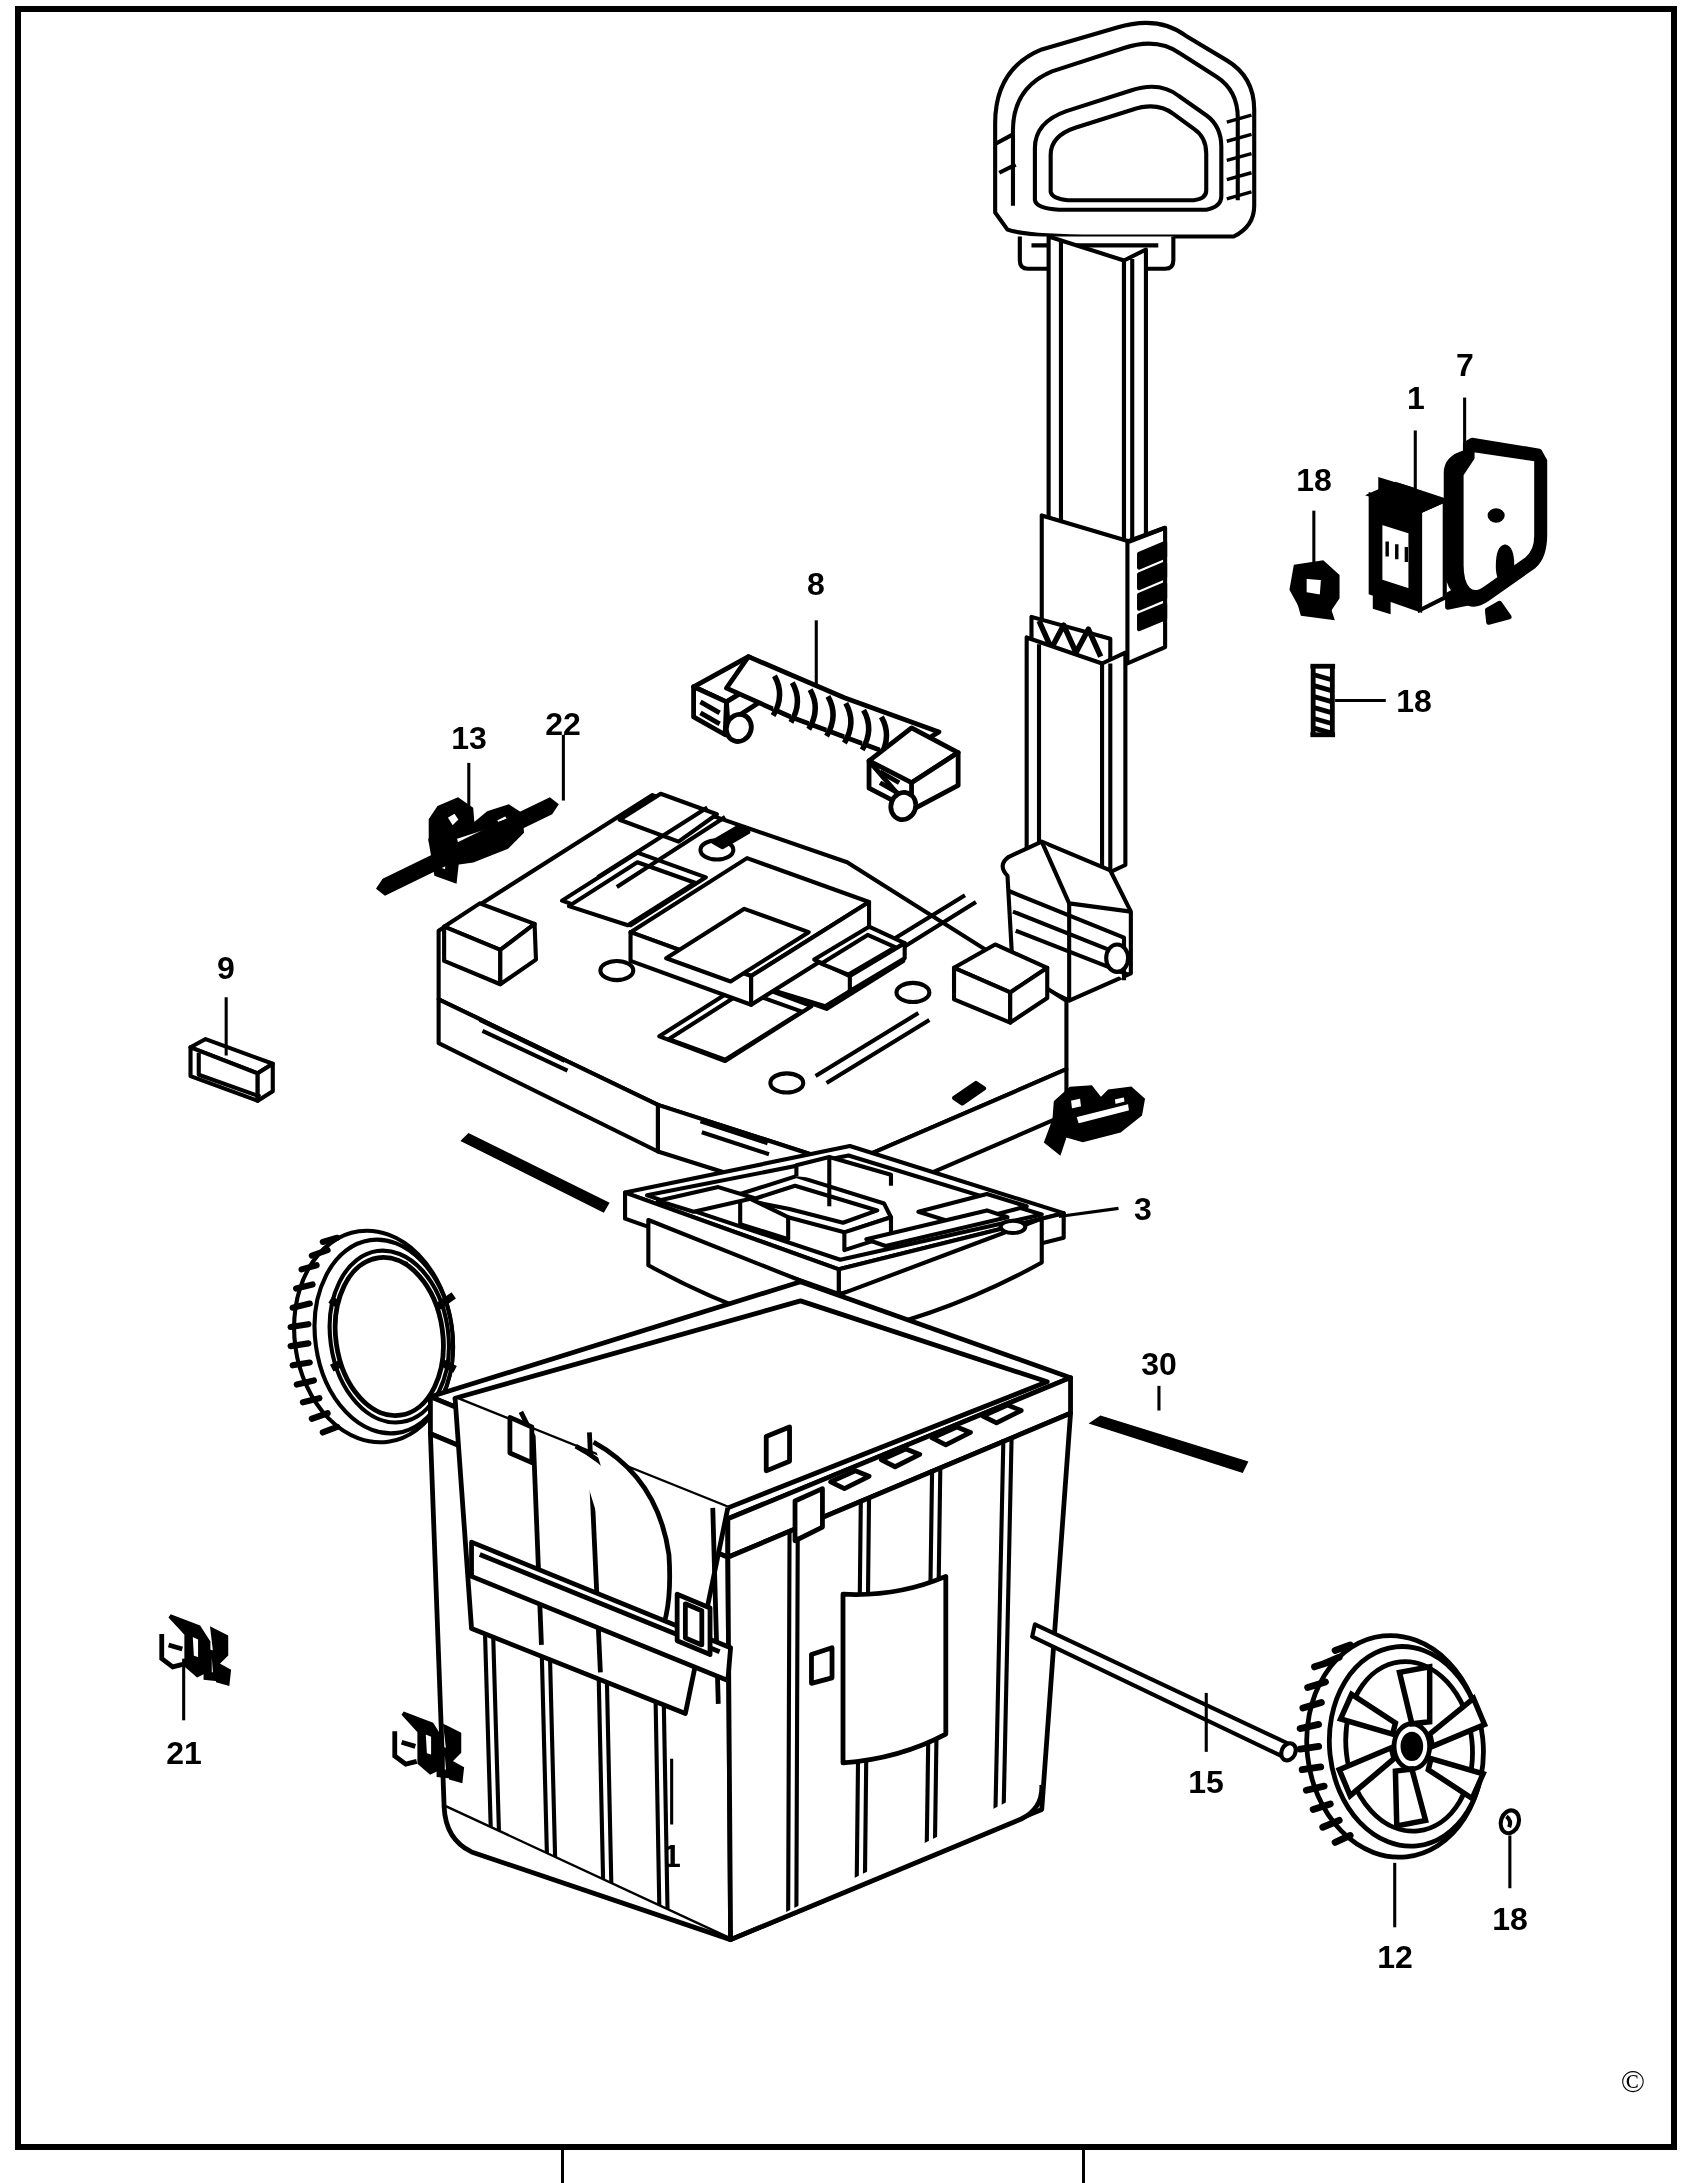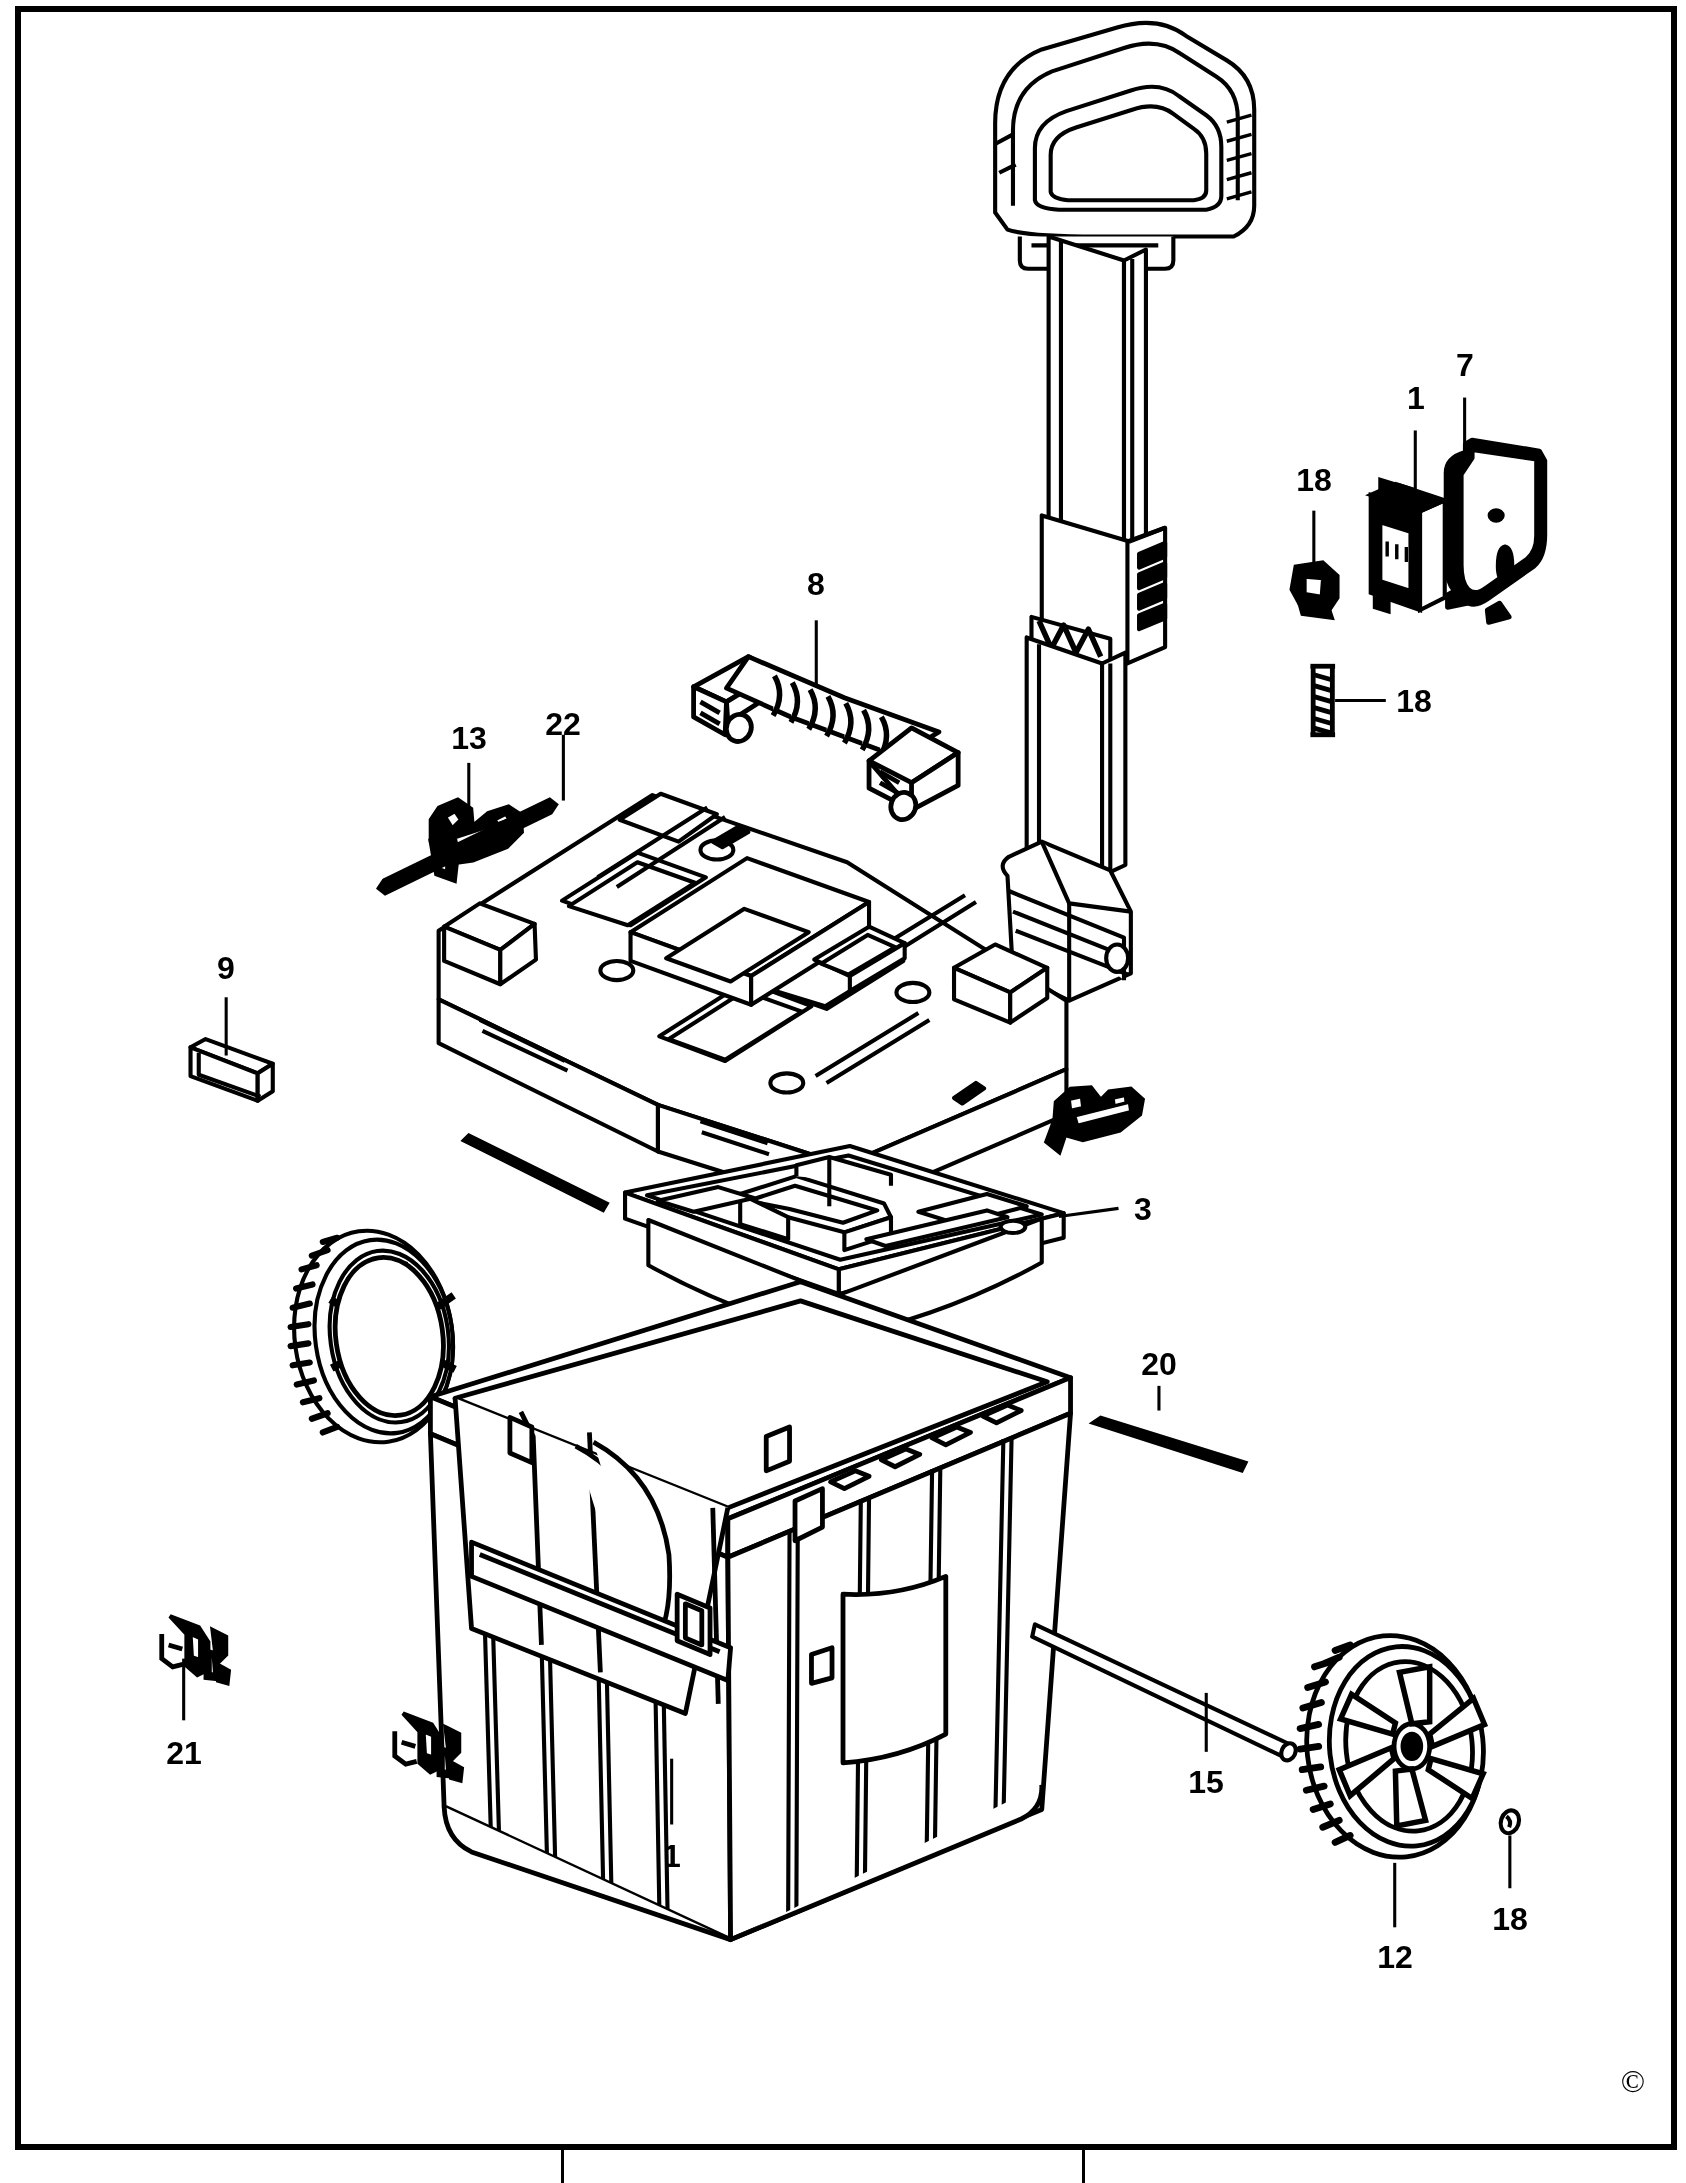--- a/index.html
+++ b/index.html
@@ -491,21 +491,21 @@
 
   <div class="callout" style="left:1465px;top:365px;">7</div>
   <div class="callout" style="left:1416px;top:398px;">1</div>
   <div class="callout" style="left:1314px;top:480px;">18</div>
   <div class="callout" style="left:1414px;top:701px;">18</div>
   <div class="callout" style="left:816px;top:584px;">8</div>
   <div class="callout" style="left:469px;top:730px;margin-top:8px;">13</div>
   <div class="callout" style="left:563px;top:724px;">22</div>
   <div class="callout" style="left:226px;top:968px;">9</div>
   <div class="callout" style="left:1143px;top:1209px;">3</div>
-  <div class="callout" style="left:1159px;top:1364px;">20</div>
+  <div class="callout" style="left:1159px;top:1364px;">30</div>
   <div class="callout" style="left:184px;top:1753px;text-align:right;">21</div>
   <div class="callout" style="left:672px;top:1856px;">1</div>
   <div class="callout" style="left:1206px;top:1782px;">15</div>
   <div class="callout" style="left:1395px;top:1957px;">12</div>
   <div class="callout" style="left:1510px;top:1919px;">18</div>
 
   <div id="frame"></div>
   <div id="titleblock-top"></div>
   <div class="tb-div" style="left:561px;"></div>
   <div class="tb-div" style="left:1082px;"></div>

